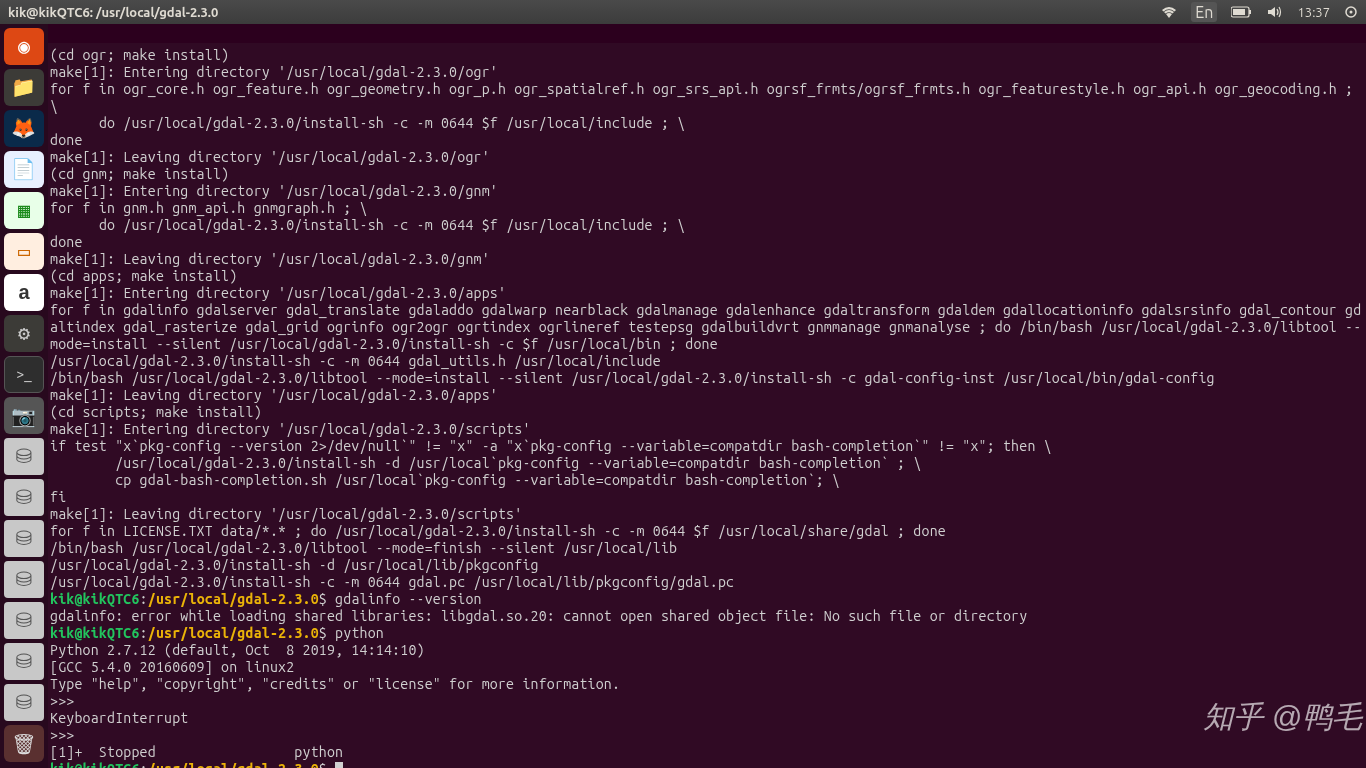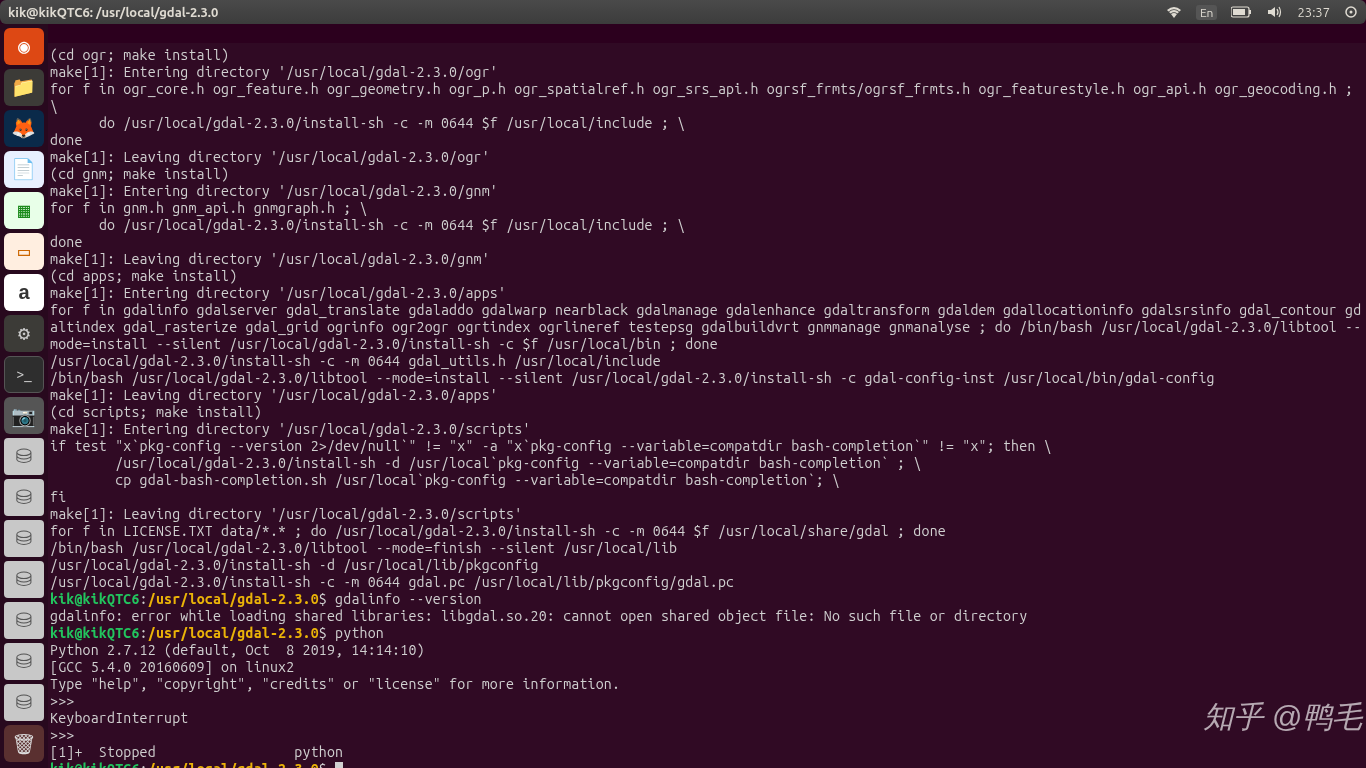--- a/index.html
+++ b/index.html
@@ -13,28 +13,27 @@
 }
 .topbar {
   height: 24px;
   background: linear-gradient(to bottom, #4a4a4a, #3c3c3c);
   color: #dfdbd2;
   display: flex;
   align-items: center;
   padding: 0 8px;
   font-family: Ubuntu, sans-serif;
   font-size: 13px;
-  border-radius: 6px;
 }
 .topbar-title { flex: 0 0 auto; font-weight: bold; }
 .topbar-spacer { flex: 1; }
 .topbar-indicators { display: flex; gap: 14px; align-items: center; }
 .topbar-indicators span { display: inline-flex; align-items: center; }
 .ind-badge {
-  background: #555; border-radius: 3px; padding: 1px 4px; font-size: 12px;
+  background: #555; border-radius: 3px; padding: 1px 4px; font-size: 16px;
 }
 .launcher {
   position: absolute;
   left: 0; top: 24px; bottom: 0;
   width: 48px;
   background: rgba(40, 10, 30, 0.85);
   display: flex; flex-direction: column; align-items: center;
   padding-top: 4px; gap: 4px;
 }
 .launch-item {
@@ -108,21 +107,21 @@
           <rect x="18" y="4" width="2" height="4" fill="#dfdbd2"></rect>
           <rect x="2" y="3" width="12" height="6" fill="#dfdbd2"></rect>
         </svg>
     </span>
     <span>
       <svg width="16" height="12" viewBox="0 0 16 12">
           <path d="M1 4 H4 L8 1 V11 L4 8 H1 Z" fill="#dfdbd2"></path>
           <path d="M10 3 Q12 6 10 9 M12 1 Q15 6 12 11" stroke="#dfdbd2" fill="none" stroke-width="1.2"></path>
         </svg>
     </span>
-    <span>23:37</span>
+    <span>13:37</span>
     <span>
       <svg width="14" height="14" viewBox="0 0 14 14">
           <circle cx="7" cy="7" r="5" fill="none" stroke="#dfdbd2" stroke-width="1.5"></circle>
           <circle cx="7" cy="7" r="1.5" fill="#dfdbd2"></circle>
         </svg>
     </span>
   </div>
 </div>
 
 <div class="launcher" id="launcher">

